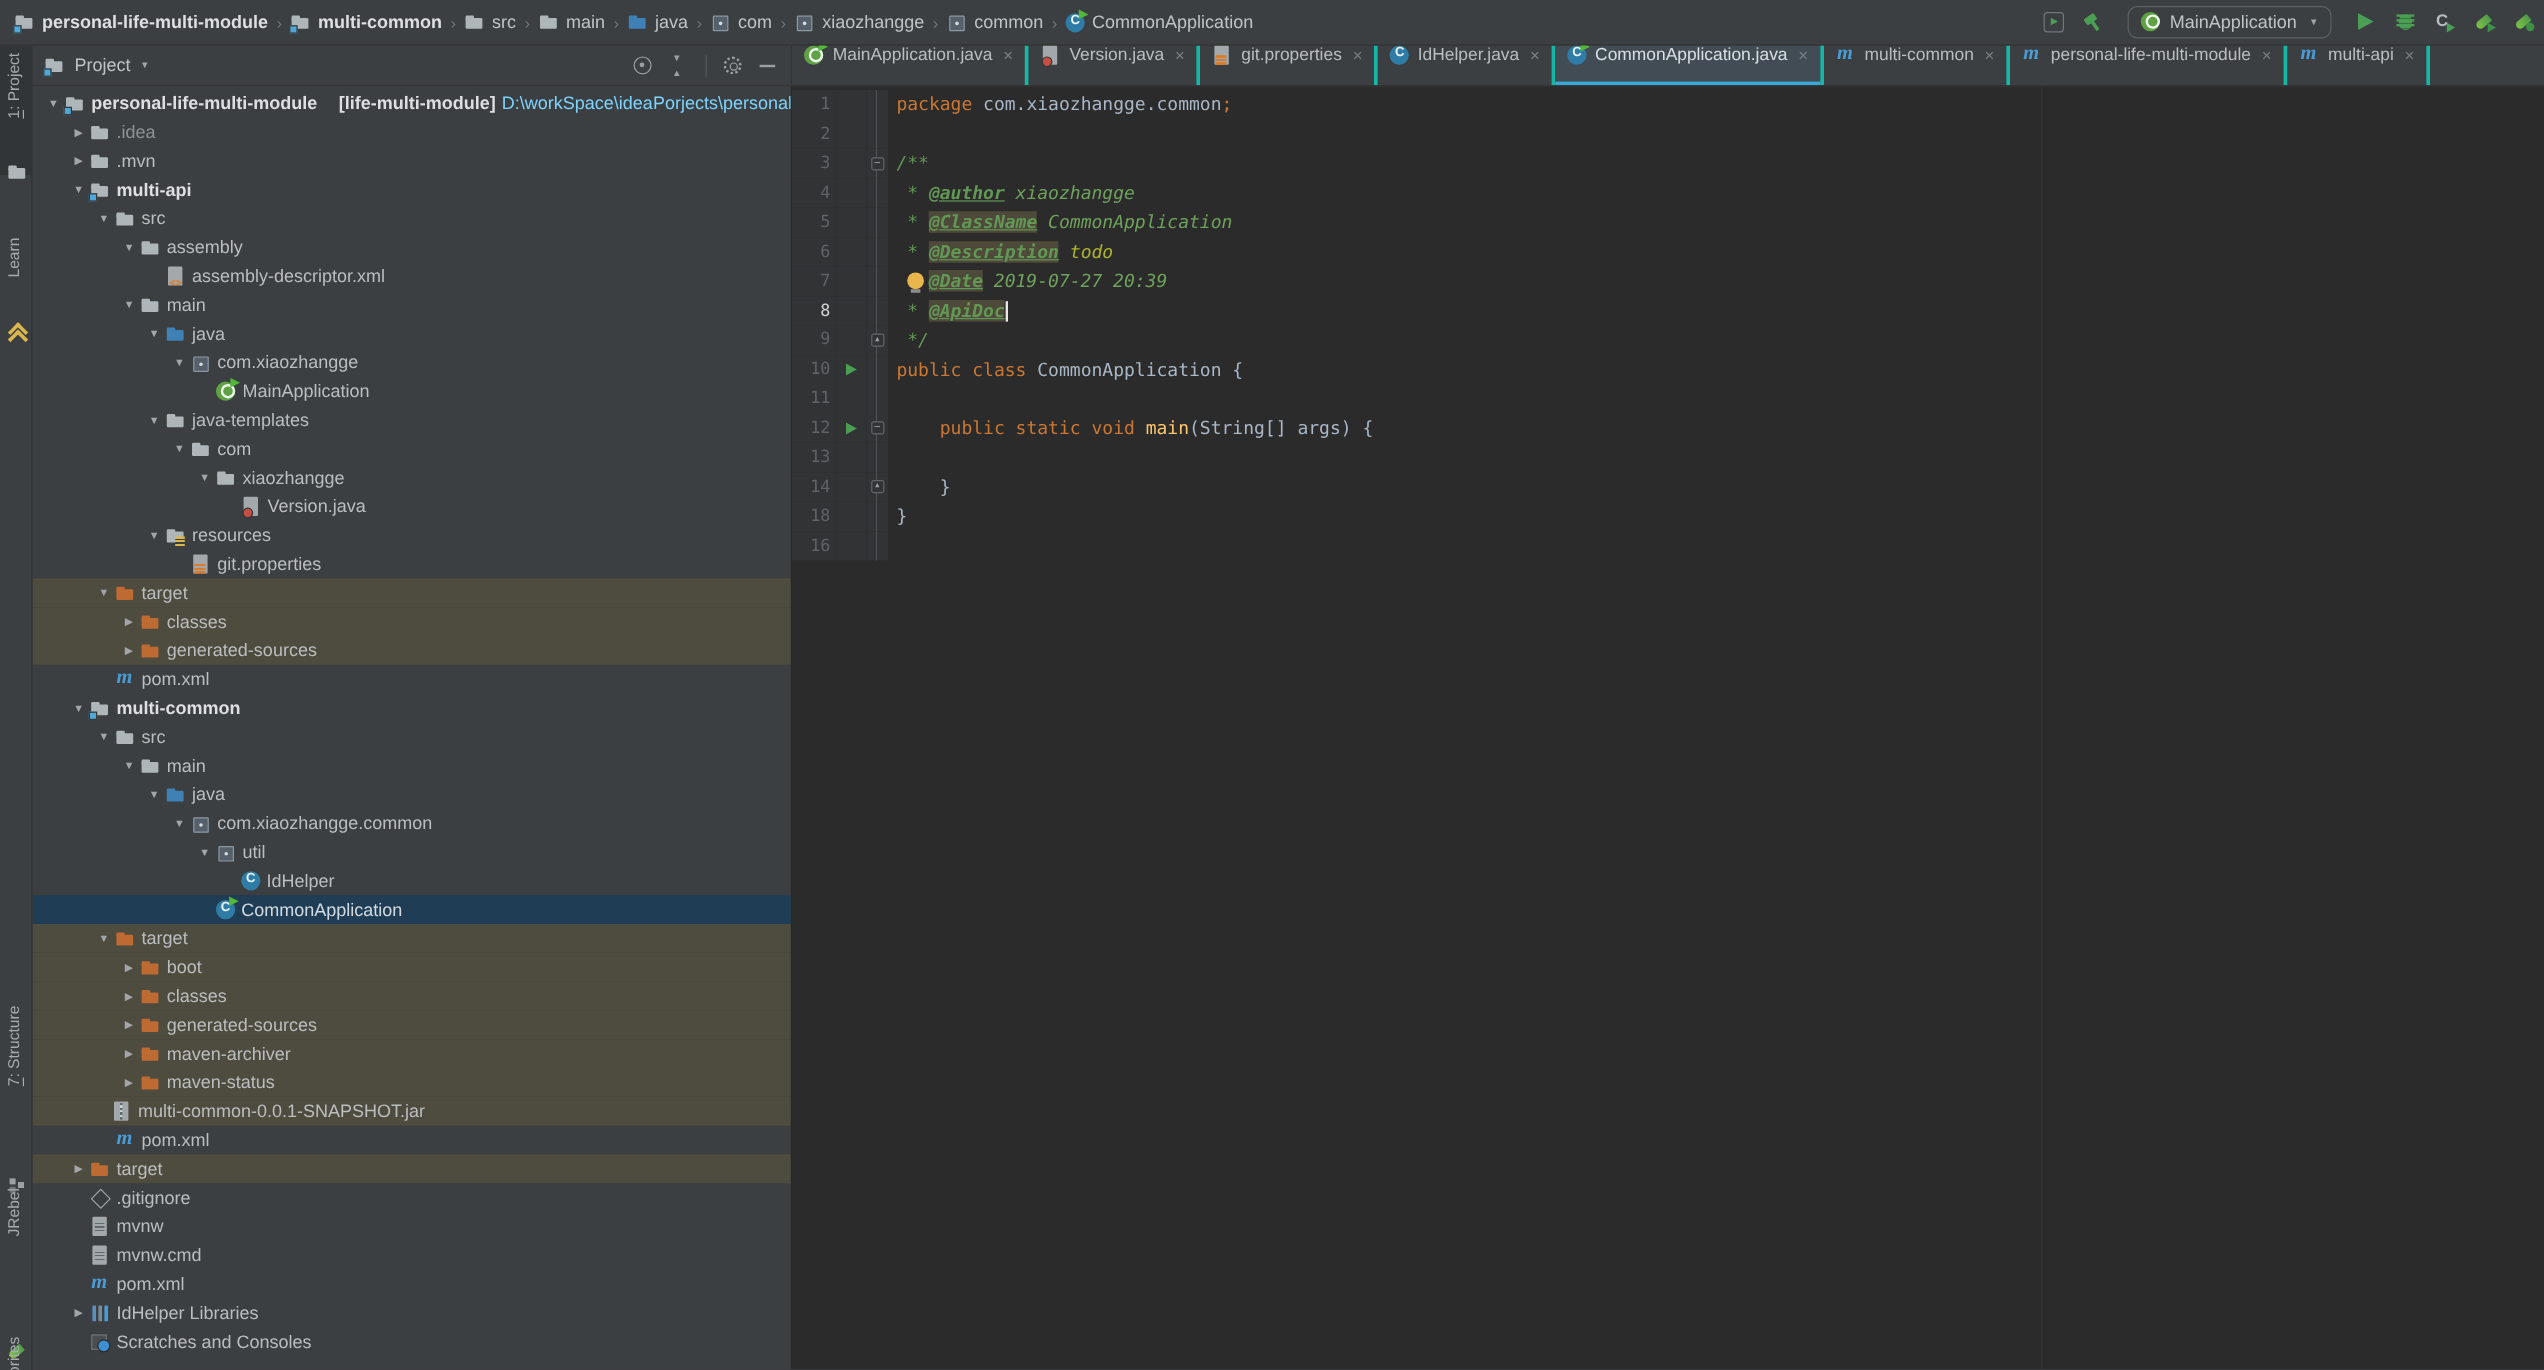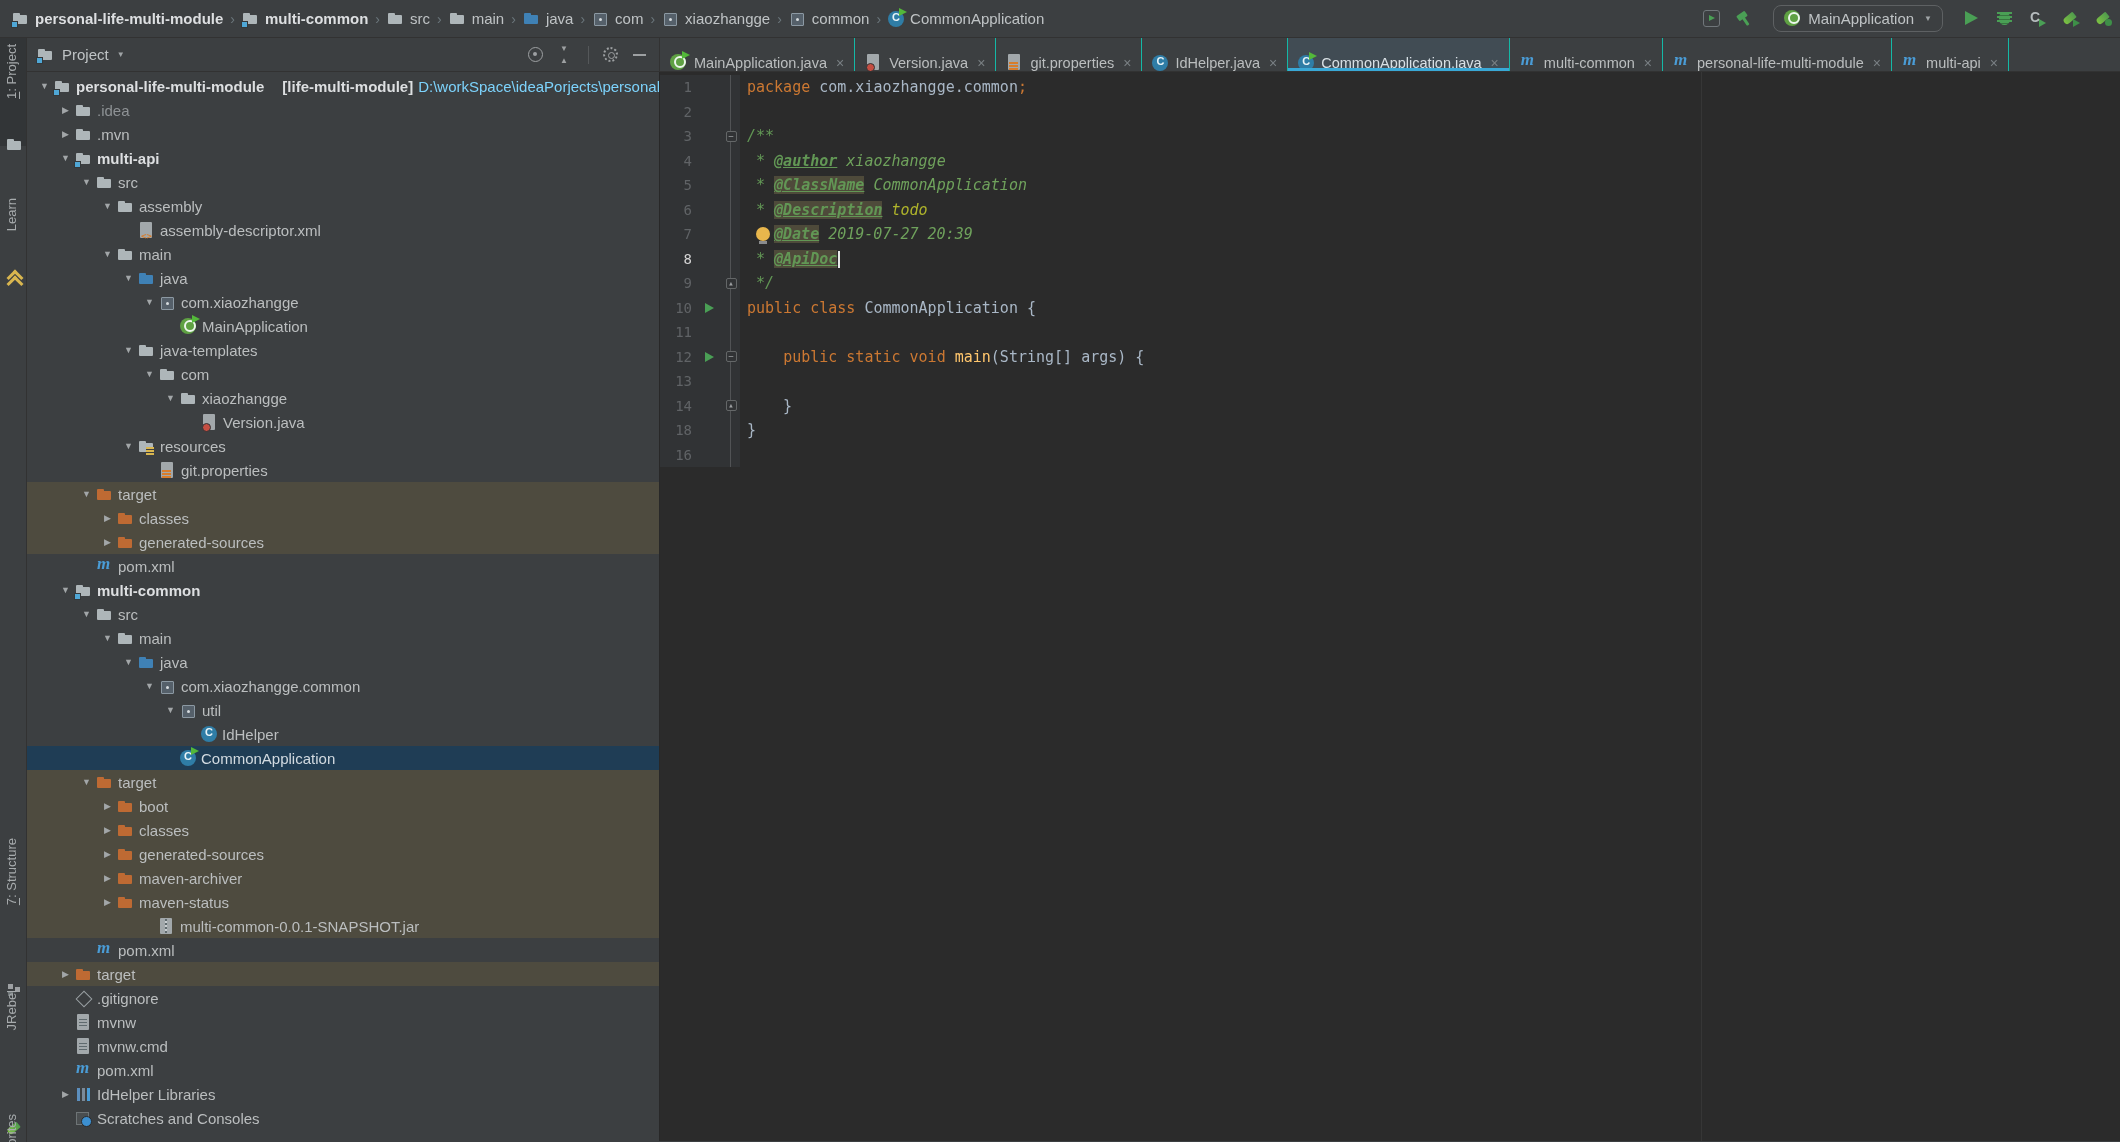--- a/index.html
+++ b/index.html
@@ -19,21 +19,21 @@
 .dd-arrow{font-size:8px;color:#9FA4A6;margin-left:3px}
 
 
 .row2{margin-left:27px;height:34px;display:flex;border-bottom:1px solid #323232}
 .proj-header{width:633px;flex:none;display:flex;align-items:center;gap:8px;padding:0 10px;border-right:1px solid #323232}
 .proj-title{font-size:15px;color:#BFC3C5}
 .proj-dd{font-size:8px;color:#9FA4A6}
 .proj-header-icons{margin-left:auto;display:flex;align-items:center;gap:14px}
 .ph-sep{width:1px;height:18px;background:#55585A}
 .tabbar{flex:1;display:flex;align-items:stretch;overflow:hidden}
-.tab{position:relative;display:flex;align-items:flex-end;gap:7px;padding:0 10px;font-size:14.5px;color:#BBBEBF;border-right:1px solid #14b8a6;white-space:nowrap;cursor:default}
+.tab{position:relative;display:flex;align-items:flex-start;gap:7px;padding:0 10px;font-size:14.5px;color:#BBBEBF;border-right:3px solid #14b8a6;white-space:nowrap;cursor:default}
 .tab .tab-close{color:#7A8084;font-size:14px;margin-left:2px}
 .tab.active{background:#414C54;color:#D8E0E5}
 .tab.active::after{content:"";position:absolute;left:0;right:0;bottom:0;height:3px;background:#39A8D6}
 
 
 .main{margin-left:27px;display:flex;height:1069px}
 .tree{width:633px;flex:none;background:#3C3F41;overflow:hidden;border-right:1px solid #282828;padding-top:2px}
 .tree-row{height:24px;display:flex;align-items:center;white-space:nowrap;overflow:hidden;font-size:15px;color:#BBBEBF;cursor:default}
 .tree-row .arrow{width:19px;flex:none;text-align:center;font-size:9px;color:#A2A6A8}
 .tree-row .label{margin-left:5px}
@@ -453,21 +453,21 @@
         <div class="tree-row exc" style="padding-left: 71px;">
           <span class="arrow">▶</span>
           <span class="icon excluded-folder-icon"></span>
           <span class="label">maven-archiver</span>
         </div>
         <div class="tree-row exc" style="padding-left: 71px;">
           <span class="arrow">▶</span>
           <span class="icon excluded-folder-icon"></span>
           <span class="label">maven-status</span>
         </div>
-        <div class="tree-row exc" style="padding-left: 112px;">
+        <div class="tree-row exc" style="padding-left: 47px;">
           <span class="arrow"></span>
           <span class="icon jar-file-icon"></span>
           <span class="label">multi-common-0.0.1-SNAPSHOT.jar</span>
         </div>
         <div class="tree-row" style="padding-left: 50px;">
           <span class="arrow"></span>
           <span class="icon maven-icon"></span>
           <span class="label">pom.xml</span>
         </div>
         <div class="tree-row exc" style="padding-left: 29px;">

